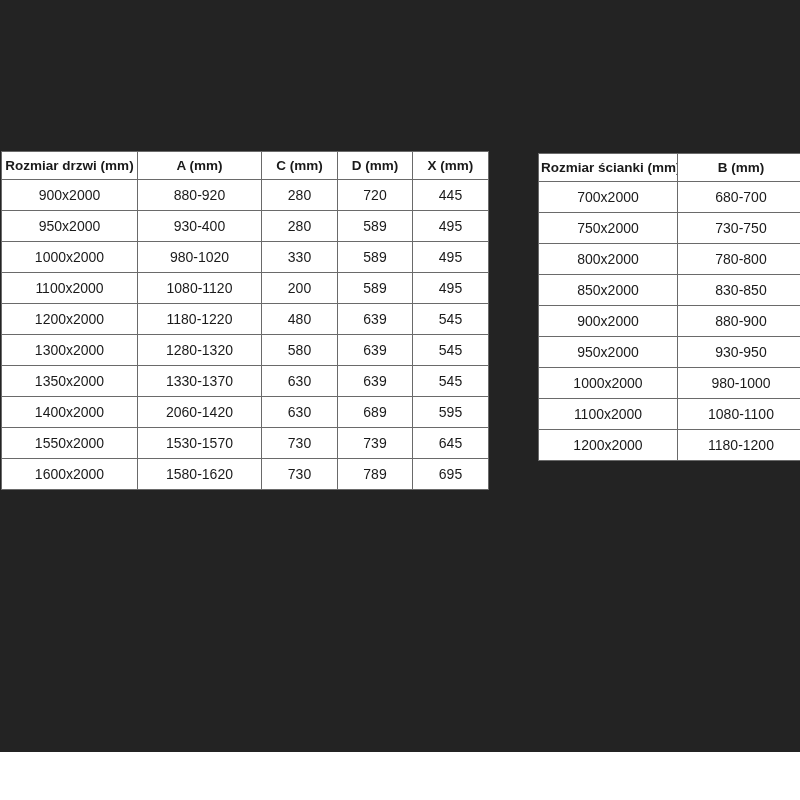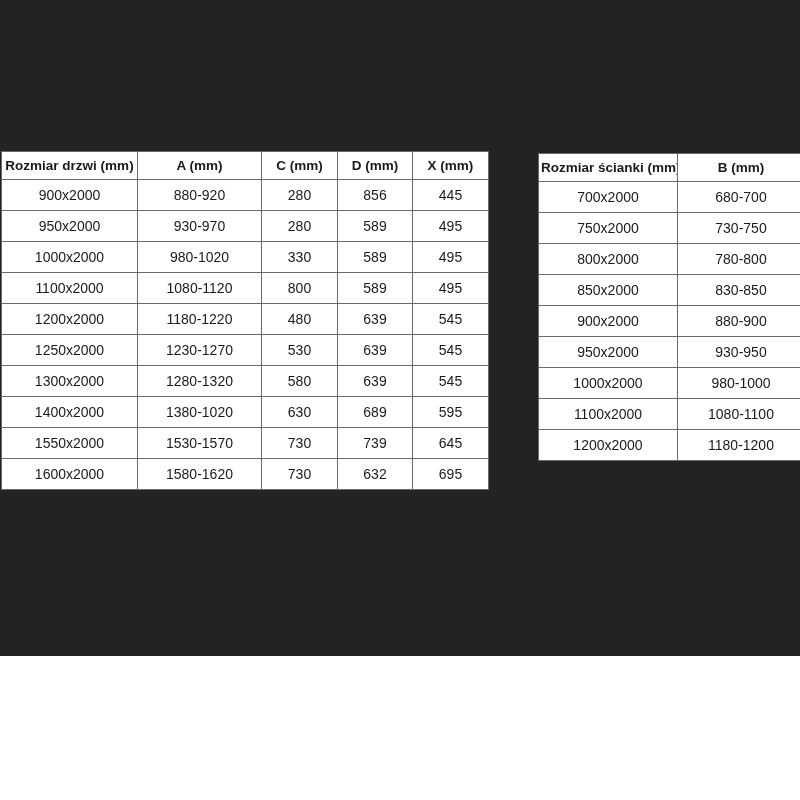--- a/index.html
+++ b/index.html
@@ -2,21 +2,21 @@
 <html><head>
 <meta charset="utf-8">
 <style>
   html, body {
     margin: 0;
     padding: 0;
   }
   .canvas {
     position: relative;
     width: 800px;
-    height: 656px;
+    height: 752px;
     background: #232323;
     overflow: hidden;
     font-family: "Liberation Sans", sans-serif;
   }
   table.spec-table {
     position: absolute;
     border-collapse: collapse;
     background: #ffffff;
     table-layout: fixed;
   }
@@ -71,84 +71,84 @@
           <th>C (mm)</th>
           <th>D (mm)</th>
           <th>X (mm)</th>
         </tr>
     </thead>
     <tbody>
         <tr>
           <td>900x2000</td>
           <td>880-920</td>
           <td>280</td>
-          <td>856</td>
+          <td>720</td>
           <td>445</td>
         </tr>
         <tr>
           <td>950x2000</td>
-          <td>930-970</td>
+          <td>930-400</td>
           <td>280</td>
           <td>589</td>
           <td>495</td>
         </tr>
         <tr>
           <td>1000x2000</td>
           <td>980-1020</td>
           <td>330</td>
           <td>589</td>
           <td>495</td>
         </tr>
         <tr>
           <td>1100x2000</td>
           <td>1080-1120</td>
-          <td>800</td>
+          <td>200</td>
           <td>589</td>
           <td>495</td>
         </tr>
         <tr>
           <td>1200x2000</td>
           <td>1180-1220</td>
           <td>480</td>
           <td>639</td>
           <td>545</td>
         </tr>
         <tr>
-          <td>1250x2000</td>
-          <td>1230-1270</td>
-          <td>530</td>
-          <td>639</td>
-          <td>545</td>
-        </tr>
-        <tr>
           <td>1300x2000</td>
           <td>1280-1320</td>
           <td>580</td>
           <td>639</td>
           <td>545</td>
         </tr>
         <tr>
+          <td>1350x2000</td>
+          <td>1330-1370</td>
+          <td>630</td>
+          <td>639</td>
+          <td>545</td>
+        </tr>
+        <tr>
           <td>1400x2000</td>
-          <td>1380-1020</td>
+          <td>2060-1420</td>
           <td>630</td>
           <td>689</td>
           <td>595</td>
         </tr>
         <tr>
           <td>1550x2000</td>
           <td>1530-1570</td>
           <td>730</td>
           <td>739</td>
           <td>645</td>
         </tr>
         <tr>
           <td>1600x2000</td>
           <td>1580-1620</td>
           <td>730</td>
-          <td>632</td>
+          <td>789</td>
           <td>695</td>
         </tr>
       </tbody>
   </table>
 
   <table class="spec-table" id="wall-table">
     <colgroup>
       <col style="width:139px">
       <col style="width:127px">
     </colgroup>

